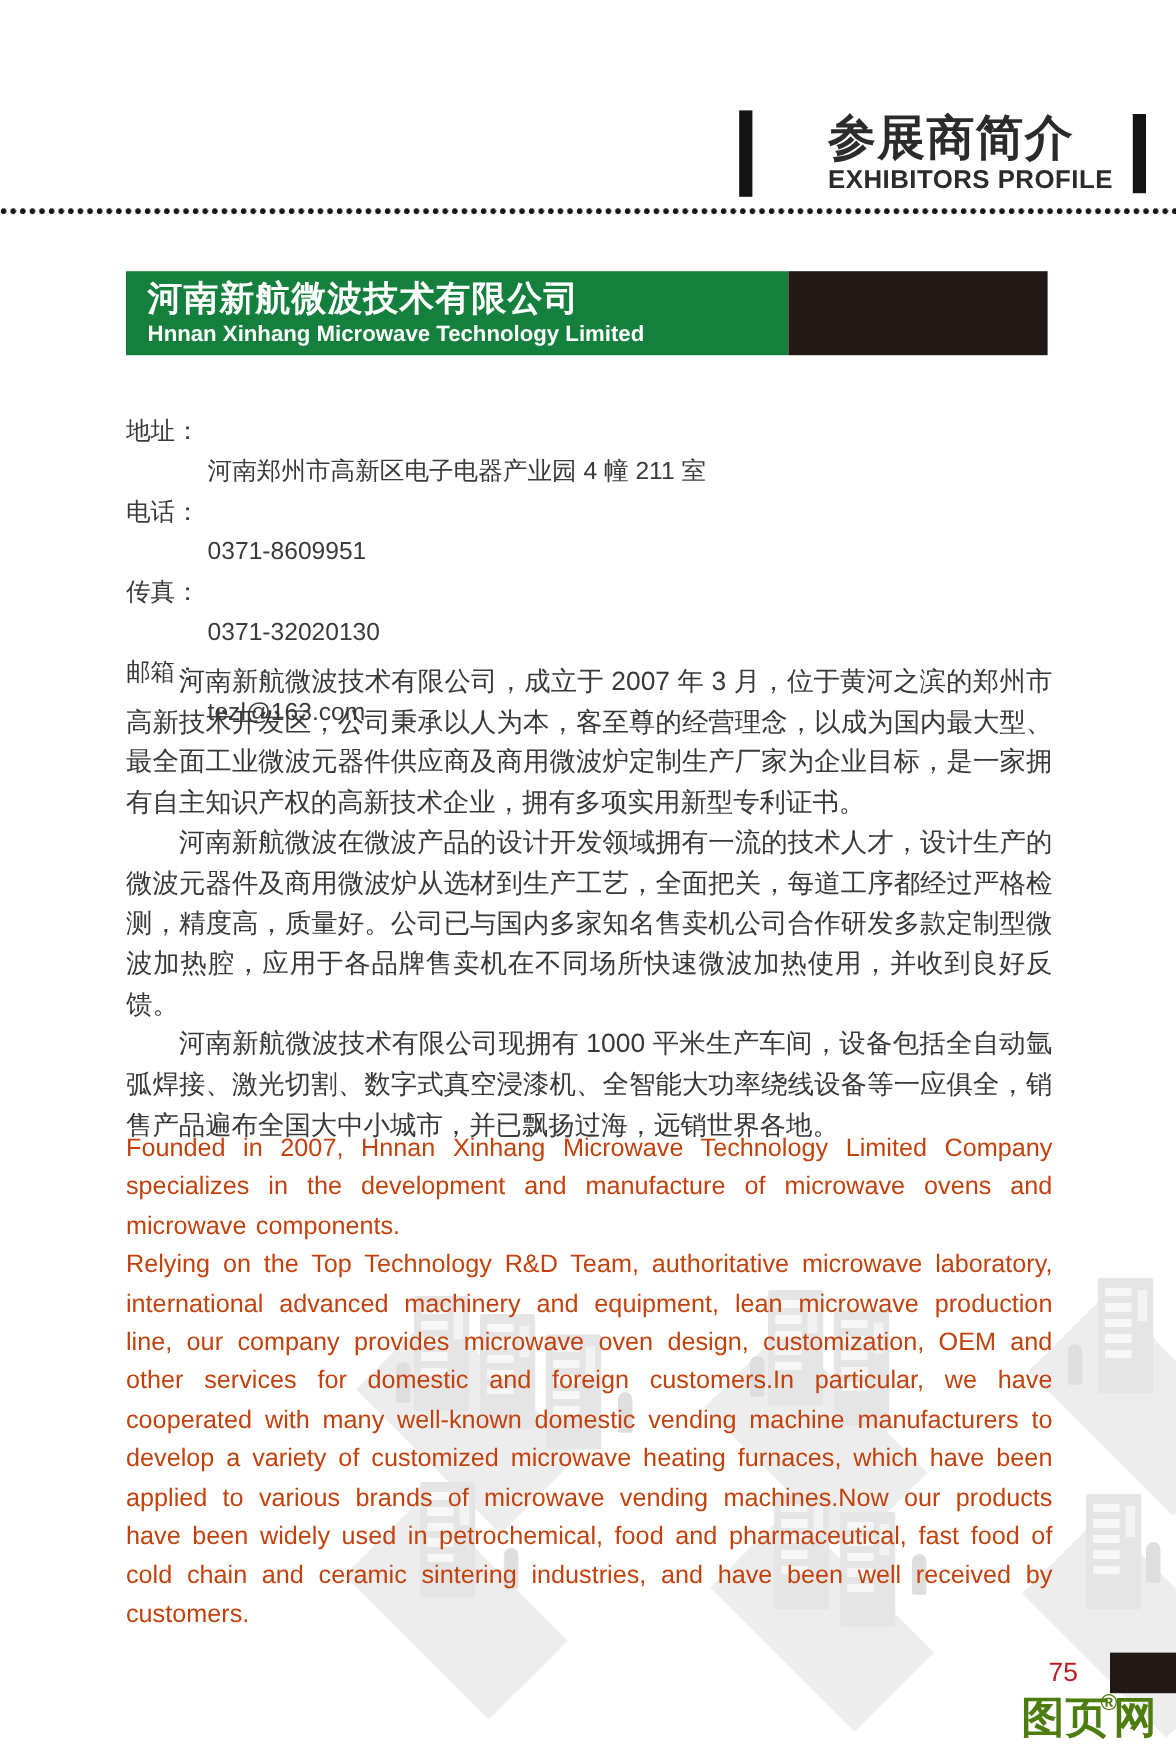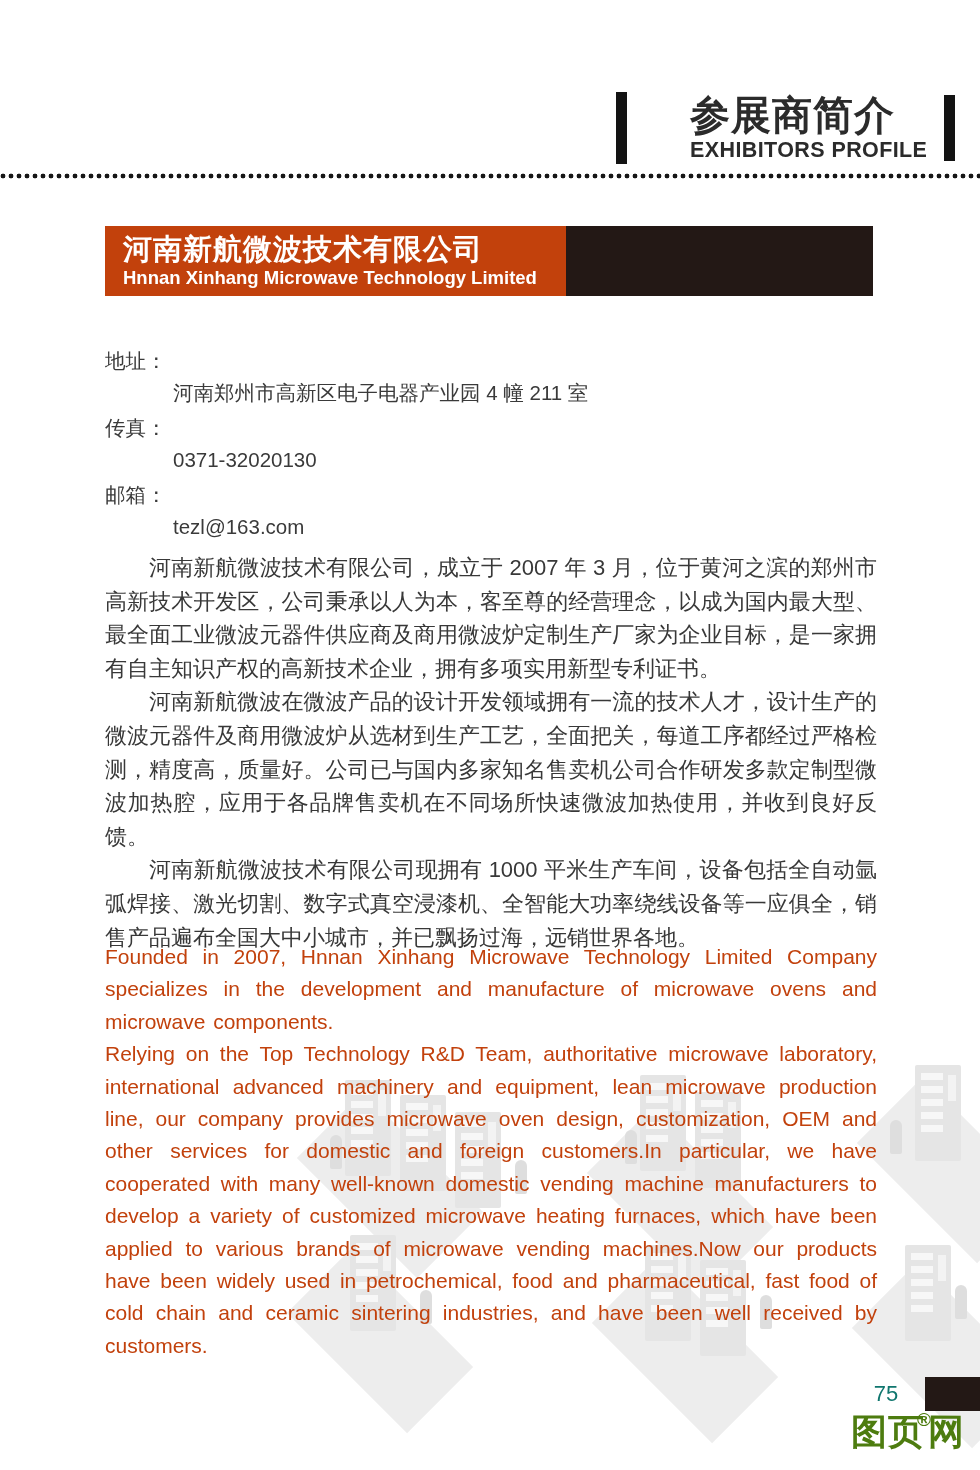--- a/index.html
+++ b/index.html
@@ -33,34 +33,34 @@
     background-image:radial-gradient(circle at 3px 4px, #161616 2.1px, transparent 2.7px);
     background-size:8px 8px; background-repeat:repeat-x;
   }
 
   
   .banner {
     position:absolute; left:105px; top:226px; width:768px; height:70px;
     display:flex;
   }
   .banner-gray {
-    width:461px; background:#c2410c; color:#ffffff;
+    width:552px; background:#15803d; color:#ffffff;
     padding-left:18px; display:flex; flex-direction:column; justify-content:center;
   }
   .banner-cn { font-size:29px; font-weight:bold; letter-spacing:1px; line-height:1.12; white-space:nowrap; }
   .banner-en { font-size:18.5px; font-weight:bold; line-height:1.25; white-space:nowrap; }
   .banner-dark { flex:1; background:#231815; }
 
   
   .contacts {
     position:absolute; left:105px; top:343px;
     font-size:20.5px; color:#3a3a3a;
   }
   .contact-row { display:flex; line-height:35px; }
-  .contact-label { min-width:62px; }
+  .contact-label { min-width:62px;font-family:Liberation Serif, serif; }
   .contact-value { margin-left:6px;margin-top:32px; }
 
   
   .cn-text {
     position:absolute; left:105px; top:551px; width:772px;
     font-size:22px; line-height:33.6px; color:#383838;
     text-align:justify; z-index:2;
   }
   .cn-text p { text-indent:2em; }
 
@@ -88,21 +88,21 @@
     content:""; position:absolute; right:5px; top:10px; width:8px; height:26px; background:#efefef;
   }
   .person {
     position:absolute; width:12px; height:34px; background:#d3d3d3;
     border-radius:6px 6px 2px 2px;
   }
 
   
   .page-number {
     position:absolute; left:862px; top:1377px; width:48px;
-    font-size:22px; color:#0f766e; text-align:center; line-height:34px; z-index:2;
+    font-size:22px; color:#b91c1c; text-align:center; line-height:34px; z-index:2;
   }
   .footer-block {
     position:absolute; left:925px; top:1377px; width:55px; height:34px;
     background:#231815; z-index:2;
   }
   .site-watermark {
     position:absolute; left:851px; top:1409px; z-index:3;
     color:#4d7c0f; font-weight:bold; font-size:36px; letter-spacing:1px;
     white-space:nowrap; line-height:1.2;
   }
@@ -162,20 +162,24 @@
     </div>
     <div class="banner-dark"></div>
   </div>
 
   <div class="contacts">
     <div class="contact-row">
       <span class="contact-label">地址：</span>
       <span class="contact-value">河南郑州市高新区电子电器产业园 4 幢 211 室</span>
     </div>
     <div class="contact-row">
+      <span class="contact-label">电话：</span>
+      <span class="contact-value">0371-8609951</span>
+    </div>
+    <div class="contact-row">
       <span class="contact-label">传真：</span>
       <span class="contact-value">0371-32020130</span>
     </div>
     <div class="contact-row">
       <span class="contact-label">邮箱：</span>
       <span class="contact-value">tezl@163.com</span>
     </div>
   </div>
 
   <div class="cn-text" lang="zh">

